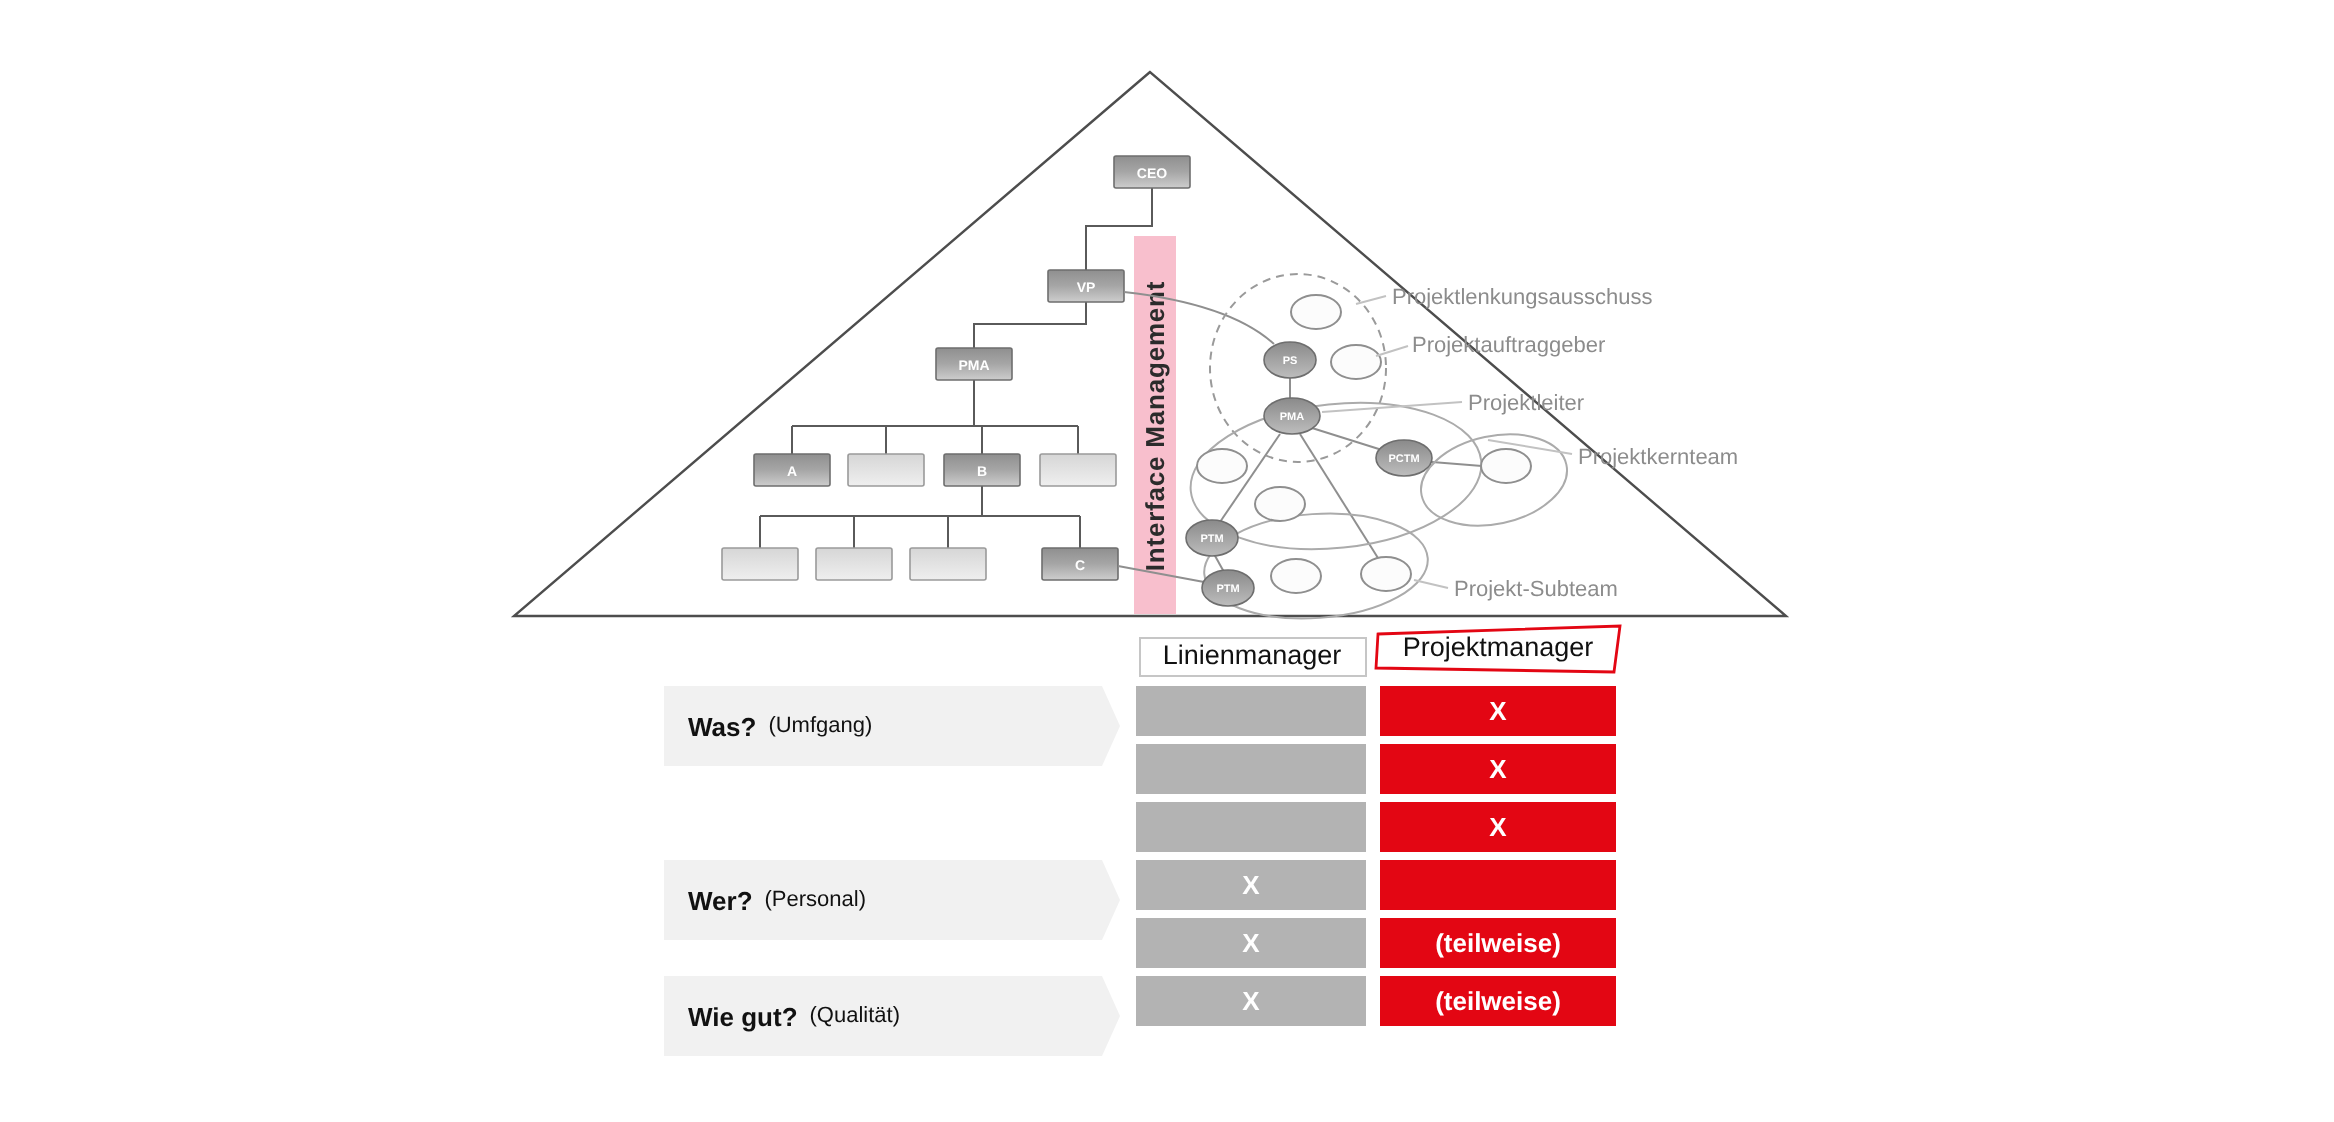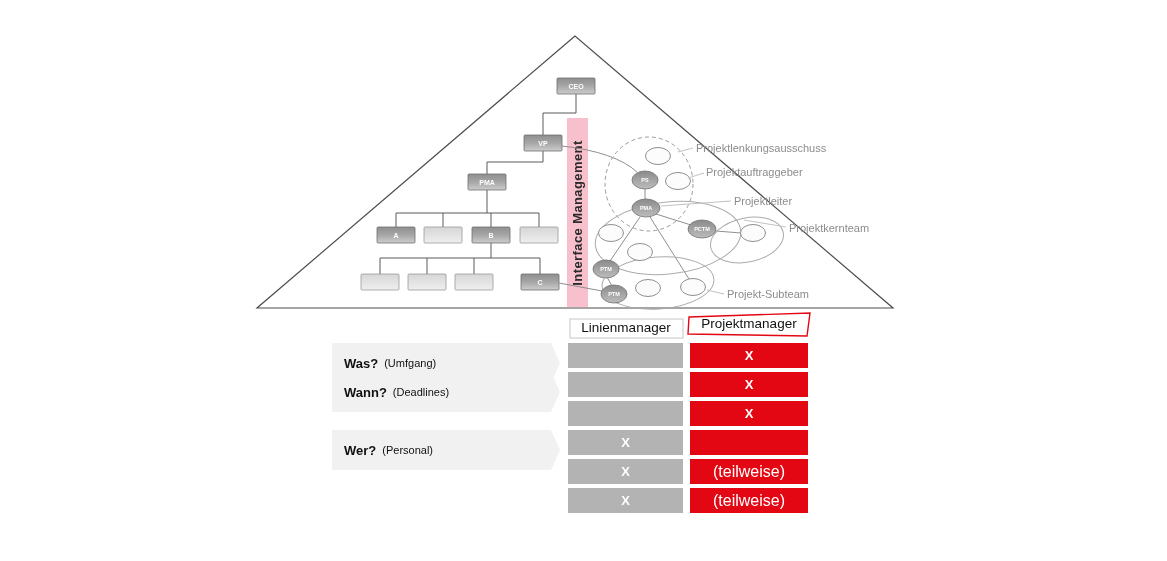--- a/index.html
+++ b/index.html
@@ -43,21 +43,21 @@
   }
   .q{font-weight:bold;font-size:13px;color:#111;margin-right:6px;white-space:nowrap;}
   .d{font-size:11px;color:#111;white-space:nowrap;}
   .cell{
     position:absolute;height:25px;display:flex;align-items:center;justify-content:center;
     color:#fff;
   }
   .cell.gray{left:568px;width:115px;background:var(--cell-gray);}
   .cell.red{left:690px;width:118px;background:var(--accent-red);}
   .xmark{font-weight:bold;font-size:13px;}
-  .plain{font-weight:normal;font-size:16px;}
+  .plain{font-weight:bold;font-size:13px;}
 </style>
 </head>
 <body>
 
 <div class="stage">
 
   <svg class="diagram" width="1167" height="561" viewBox="0 0 1167 561">
     <defs>
       <linearGradient id="gBox" x1="0" y1="0" x2="0" y2="1">
         <stop offset="0" stop-color="#8f8f8f"></stop>
@@ -194,24 +194,20 @@
     </div>
     <div class="cell gray">
       <span class="xmark"></span>
     </div>
     <div class="cell red">
       <span class="xmark">X</span>
     </div>
   </div>
 
   <div class="row" style="top:372px">
-    <div class="qlabel">
-      <span class="q">Wann?</span>
-      <span class="d">(Deadlines)</span>
-    </div>
     <div class="cell gray">
       <span class="xmark"></span>
     </div>
     <div class="cell red">
       <span class="xmark">X</span>
     </div>
   </div>
 
   <div class="row" style="top:401px">
     <div class="cell gray">
@@ -238,20 +234,24 @@
   <div class="row" style="top:459px">
     <div class="cell gray">
       <span class="xmark">X</span>
     </div>
     <div class="cell red">
       <span class="plain">(teilweise)</span>
     </div>
   </div>
 
   <div class="row" style="top:488px">
+    <div class="qlabel">
+      <span class="q">Wie gut?</span>
+      <span class="d">(Qualität)</span>
+    </div>
     <div class="cell gray">
       <span class="xmark">X</span>
     </div>
     <div class="cell red">
       <span class="plain">(teilweise)</span>
     </div>
   </div>
 
 </div>
 

